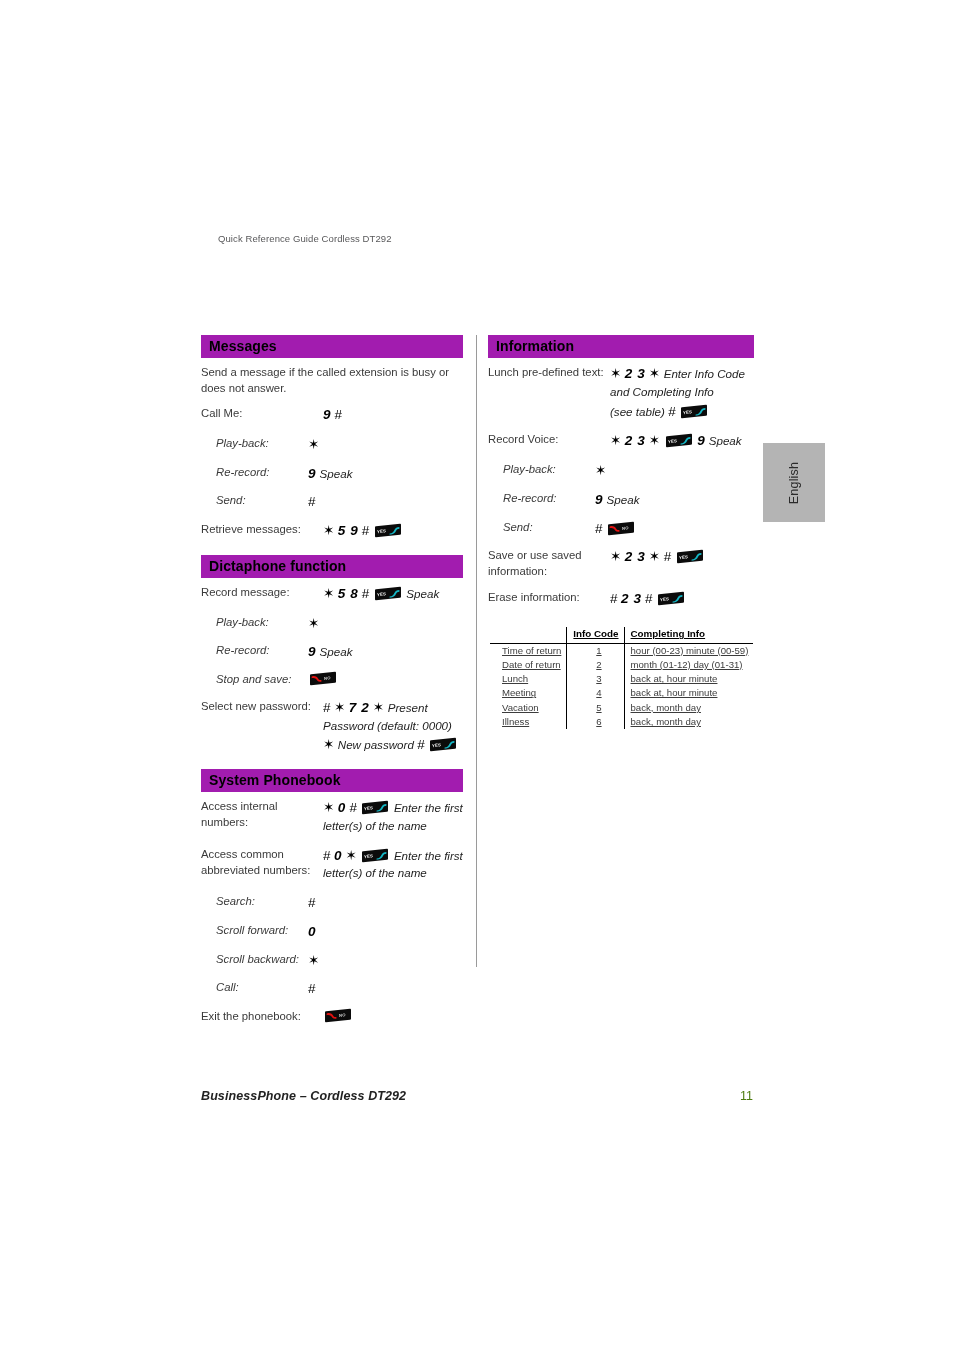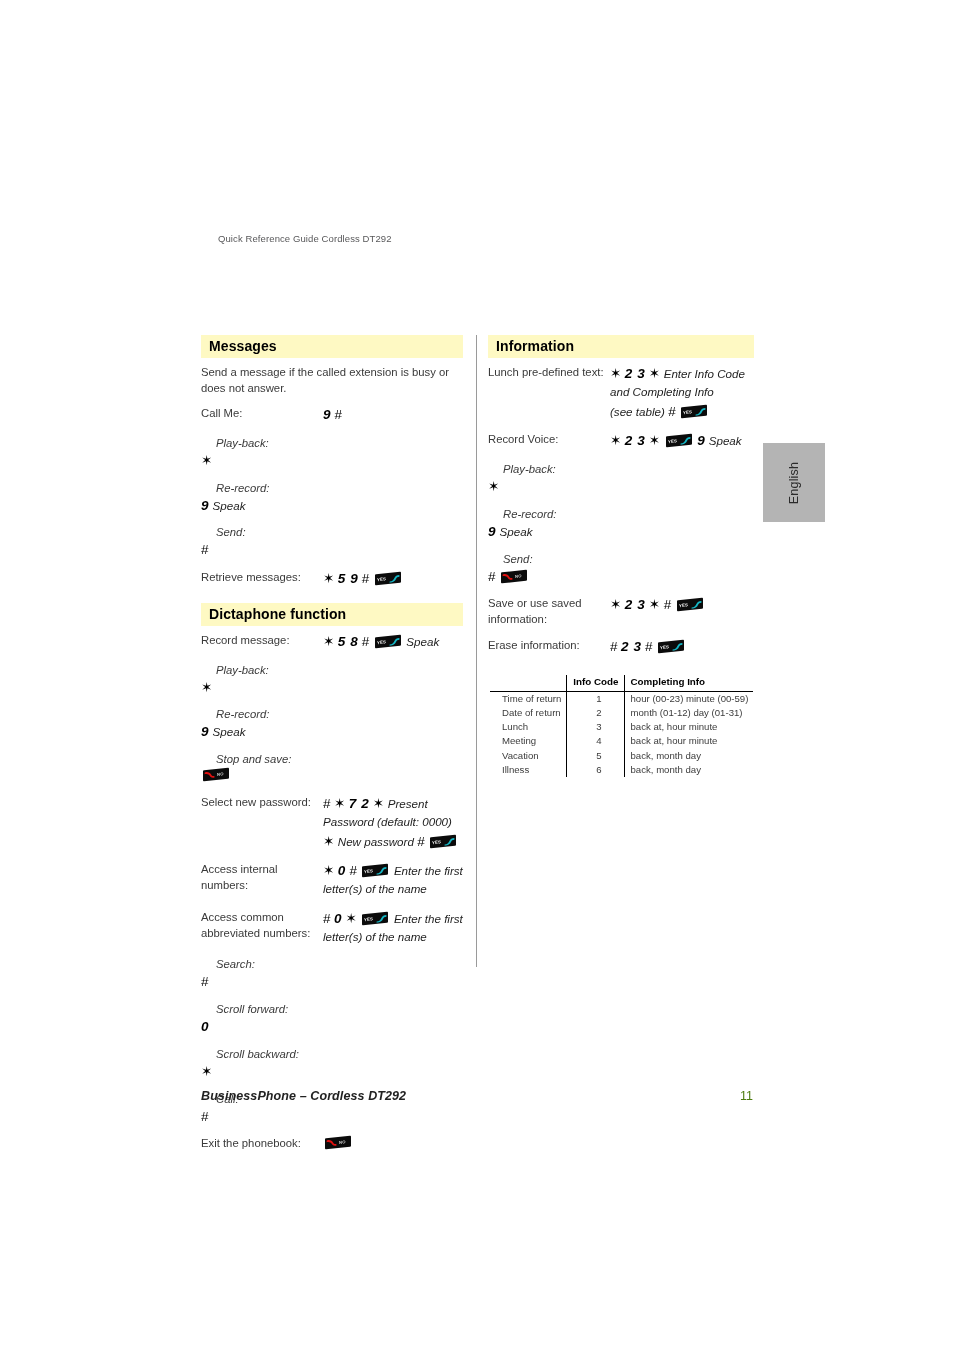--- a/index.html
+++ b/index.html
@@ -70,21 +70,21 @@
     color: #4d7c0f;
   }
 
   
   .col { position: absolute; top: 335px; }
   .col-left  { left: 201px; width: 262px; }
   .col-right { left: 488px; width: 266px; }
 
   
   .sec-head {
-    background: #fef9c3;
+    background: #a21caf;
     font-weight: bold;
     font-size: 14px;
     color: #000;
     padding: 3px 0 4px 8px;
     margin-bottom: 6px;
     letter-spacing: .1px;
   }
   .sec-head.sp { margin-top: 14px; }
 
   .intro {
@@ -94,21 +94,21 @@
     margin: 0 0 9px 0;
   }
 
   
   .row {
     display: flex;
     align-items: flex-start;
     margin-bottom: 10px;
     min-height: 16px;
   }
-  .row.tight { margin-bottom: 9px; flex-direction: column; }
+  .row.tight { margin-bottom: 9px; }
   .lbl {
     font-size: 11.3px;
     color: #3a3a3a;
     line-height: 1.42;
     flex: 0 0 auto;
   }
   .col-left .lbl  { width: 122px; }
   .col-right .lbl { width: 122px; }
   .lbl.ind { font-style: italic; padding-left: 15px; width: 107px; }
   .col-right .lbl.ind { width: 107px; }
@@ -172,20 +172,21 @@
     margin-left: 2px;
     border-collapse: collapse;
     font-size: 9.6px;
     color: #3c3c3c;
   }
   .tbl th, .tbl td {
     padding: 1px 5px 1px 12px;
     text-align: left;
     line-height: 1.28;
     white-space: nowrap;
+    text-decoration: underline;
   }
   .tbl thead th {
     font-weight: bold;
     color: #000;
     font-size: 9.8px;
     padding-bottom: 2px;
   }
   .tbl thead tr th:nth-child(1) { border-bottom: 1.4px solid #000; }
   .tbl thead tr th:nth-child(2),
   .tbl thead tr th:nth-child(3) { border-bottom: 1.4px solid #000; }
@@ -260,20 +261,21 @@
       <div class="row">
         <div class="lbl">Select new password:</div>
         <div class="val">
           <span class="line"><span class="sym">#</span> <span class="sym">✶</span> <span class="k">7 2</span> <span class="sym">✶</span> <span class="it">Present</span> </span>
           <span class="line"><span class="it">Password (default: 0000)</span> </span>
           <span class="line"><span class="sym">✶</span> <span class="it">New password</span> <span class="sym">#</span> <span class="key yes"><span class="kt">YES</span><svg class="hook" viewBox="0 0 11 8">
                 <path d="M0.6 6.6 C3.2 6.9 4.6 5.2 5.4 3.6 C6.3 1.9 7.8 1.0 10.4 1.3 L10.4 3.0 C8.6 2.8 7.7 3.5 7.0 4.9 C6.1 6.7 4.0 8.3 0.6 8.0 Z" fill="#14b6c4"></path>
               </svg></span> </span>
         </div>
       </div>
+      <div class="sec-head sp">System Phonebook</div>
       <div class="row">
         <div class="lbl">Access internal numbers:</div>
         <div class="val">
           <span class="line"><span class="sym">✶</span> <span class="k">0</span> <span class="sym">#</span> <span class="key yes"><span class="kt">YES</span><svg class="hook" viewBox="0 0 11 8">
                 <path d="M0.6 6.6 C3.2 6.9 4.6 5.2 5.4 3.6 C6.3 1.9 7.8 1.0 10.4 1.3 L10.4 3.0 C8.6 2.8 7.7 3.5 7.0 4.9 C6.1 6.7 4.0 8.3 0.6 8.0 Z" fill="#14b6c4"></path>
               </svg></span> <span class="it">Enter the first</span> </span>
           <span class="line"><span class="it">letter(s) of the name</span> </span>
         </div>
       </div>
       <div class="row">

